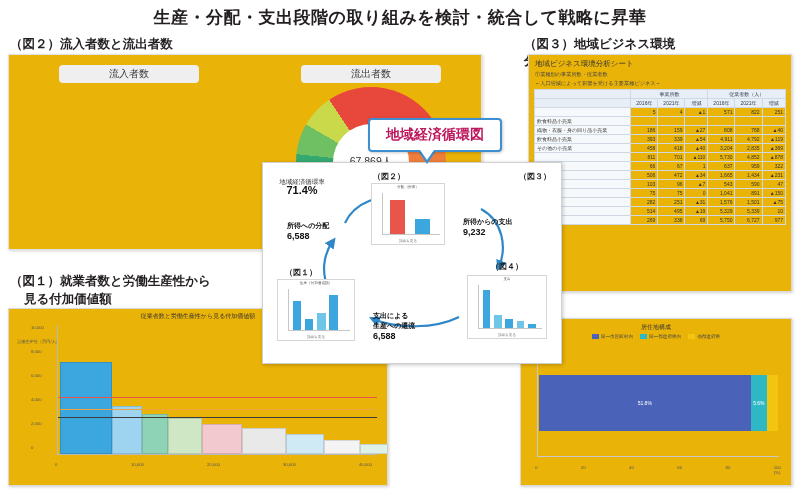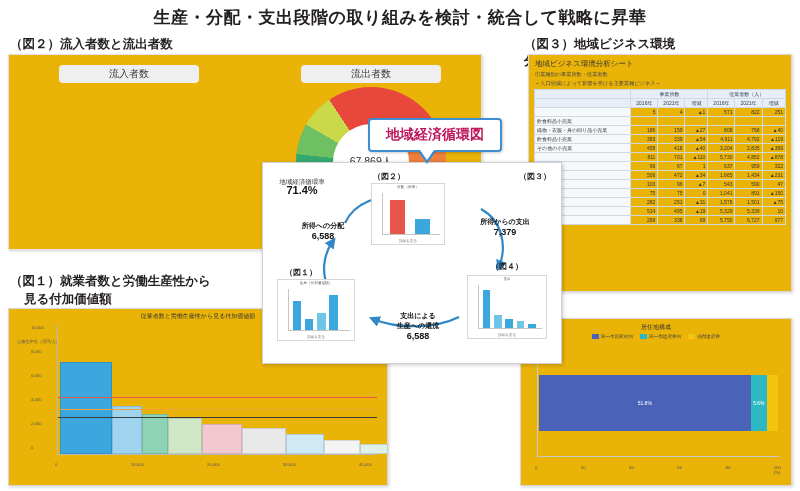--- a/index.html
+++ b/index.html
@@ -124,21 +124,21 @@
     font-size: 6.5px; color:#333; line-height: 9px;
   }
   .cyc-center b { font-size: 11px; color:#111; }
   .mini {
     position: absolute; background: #fff; border: 1px solid #d6d6d6;
   }
   .mini-cap { font-size: 3.6px; color:#555; text-align:center; padding-top:1px;}
   .mini-foot { position:absolute; bottom:1px; left:0; right:0; text-align:center; font-size:3.6px; color:#777;}
   .mini-plot { position:absolute; left:10px; right:4px; top:9px; bottom:9px; border-left:0.5px solid #c5c5c5; border-bottom:0.5px solid #c5c5c5;}
   .mini-bar { position:absolute; bottom:0; }
-  .flow-text { position:absolute; font-size:7px; color:#111; font-weight:bold; text-align:center; line-height:10px;}
+  .flow-text { position:absolute; font-size:7px; color:#111; font-weight:bold; line-height:10px;}
   .flow-text b { font-size: 9px; }
   .arrow-svg { position:absolute; left:0; top:0; width:300px; height:202px; }
 </style>
 </head>
 <body>
 
 <div class="page">
 
   <div class="main-title">生産・分配・支出段階の取り組みを検討・統合して戦略に昇華</div>
 
@@ -439,21 +439,21 @@
       </div>
       <div class="mini-foot">詳細を見る</div>
     </div>
 
     <div class="flow-text" style="left:24px; top:58px; width:72px;">
       <span>所得への分配</span><br>
       <b>6,588</b>
     </div>
     <div class="flow-text" style="left:200px; top:54px; width:84px;">
       <span>所得からの支出</span><br>
-      <b>7,379</b>
+      <b>9,232</b>
     </div>
     <div class="flow-text" style="left:110px; top:148px; width:90px;">
       <span>支出による</span><br>
       <span>生産への還流</span><br>
       <b>6,588</b>
     </div>
   </div>
 
   <div id="callout-tail"></div>
   <div id="callout-tail-in"></div>

